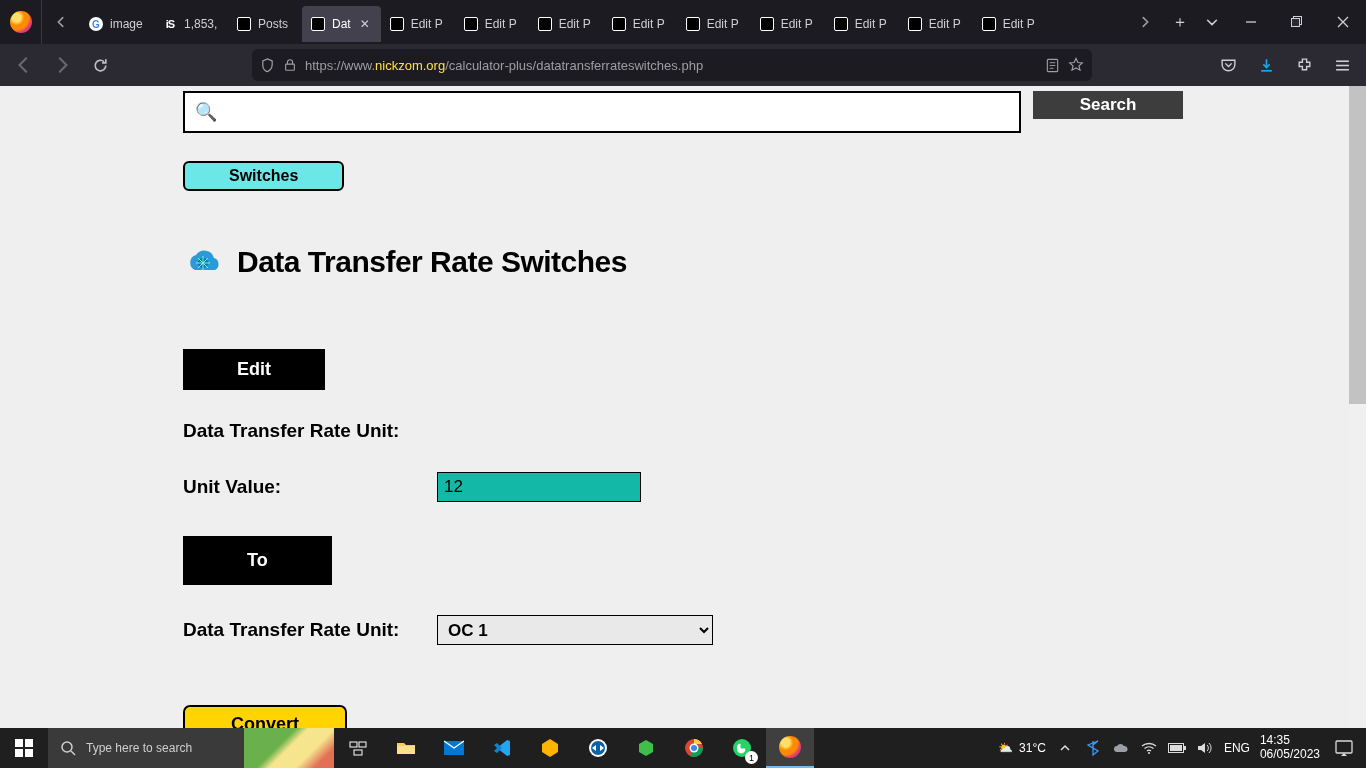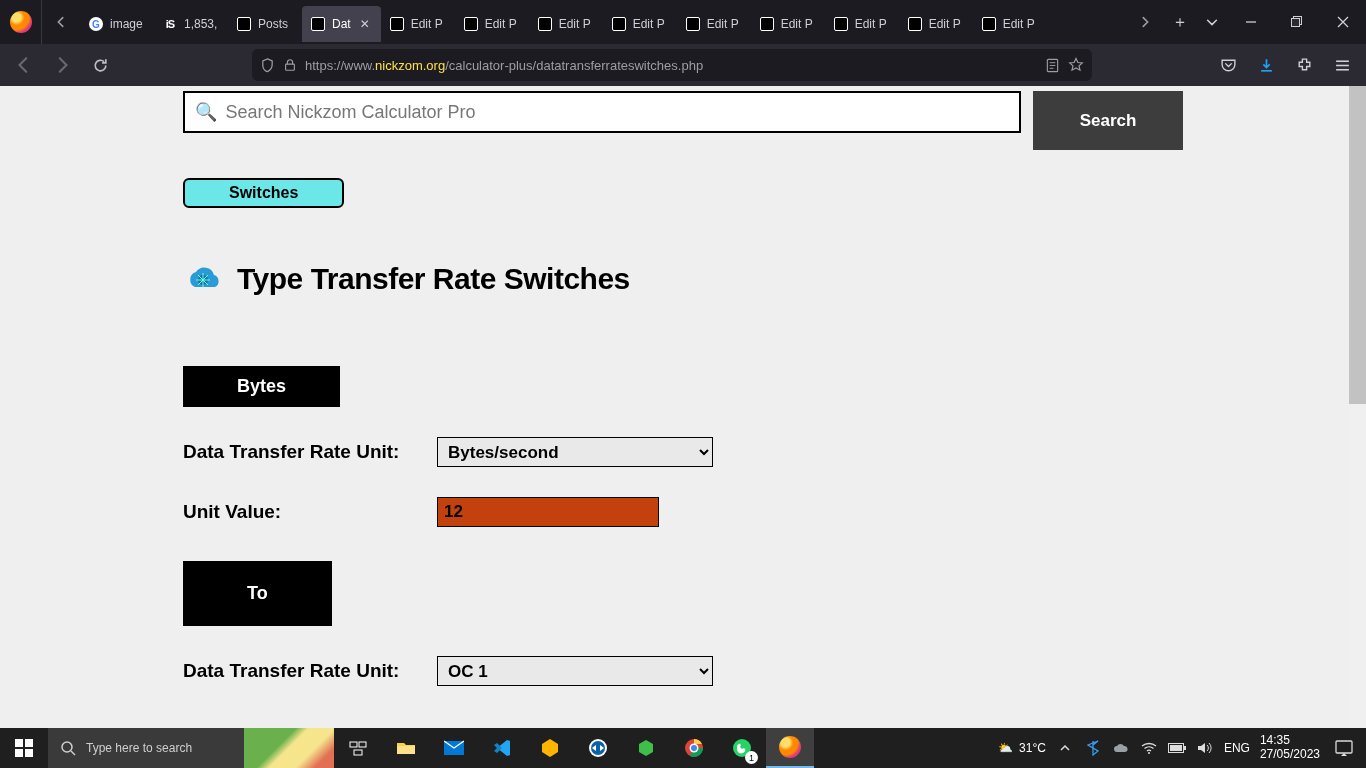--- a/index.html
+++ b/index.html
@@ -117,54 +117,54 @@
     width:1000px;margin:0 auto;padding:5px 0 40px 0;
   }
   .search-row {
     display:flex;gap:12px;margin-top:0px;
   }
   .search-input {
     flex:1;height:42px;border:2px solid #000;background:#fff;
     padding:0 10px;font-size:18px;display:flex;align-items:center;gap:8px;color:#777;
   }
   .search-btn {
-    width:150px;height:59px;background:#3d3d3d;color:#fff;border:none;
+    width:150px;height:28px;background:#3d3d3d;color:#fff;border:none;
     font-size:17px;font-weight:bold;display:flex;align-items:center;justify-content:center;
   }
   .switches-btn {
     margin-top:28px;background:#6be7e7;border:2px solid #000;border-radius:6px;
     padding:4px 44px;font-size:16px;font-weight:bold;
   }
   .page-title-row {
     display:flex;align-items:center;gap:14px;margin-top:54px;
   }
   .cloud-icon {
     width:40px;height:28px;position:relative;
   }
   .cloud-icon svg{width:40px;height:28px;}
   .page-title {
     font-size:30px;font-weight:900;letter-spacing:-0.5px;
   }
   .section-label {
     display:inline-block;background:#000;color:#fff;font-weight:bold;font-size:18px;
     padding:10px 54px;margin-top:70px;
   }
-  .section-label.to {margin-top:34px;padding:22px 64px;}
+  .section-label.to {margin-top:34px;padding:14px 64px;}
   .form-row {
     display:flex;align-items:center;margin-top:30px;gap:24px;
   }
   .form-label {
     font-size:19px;font-weight:700;width:230px;
   }
   .form-select {
     width:276px;height:30px;border:1.5px solid #000;background:#e9e9e9;
     font-size:17px;font-weight:600;padding:0 6px;
   }
   .form-input {
-    width:222px;height:30px;border:1.5px solid #000;background:#c2410c;font-size:17px;font-weight:700;padding:0 6px;
+    width:204px;height:30px;border:1.5px solid #000;background:#14b8a6;font-size:17px;font-weight:400;padding:0 6px;
   }
   .convert-btn {
     margin-top:60px;background:#ffd400;border:2px solid #000;border-radius:7px;
     padding:7px 46px;font-size:18px;font-weight:bold;
   }
   .page-scrollbar {
     position:absolute;right:0;top:0;width:17px;height:100%;background:#f0f0f0;
   }
   .scroll-thumb {
     position:absolute;right:0;top:0;width:17px;height:318px;background:#c2c2c2;
@@ -411,50 +411,46 @@
 </div>
 
 <div class="page">
   <div class="page-scrollbar">
     <div class="scroll-thumb"></div>
   </div>
   <div class="page-inner">
     <div class="search-row">
       <div class="search-input">
         <span>🔍</span>
-        <span>Search Nickzom Calculator Pro</span>
       </div>
       <button class="search-btn">Search</button>
     </div>
 
     <button class="switches-btn">Switches</button>
 
     <div class="page-title-row">
       <div class="cloud-icon">
         <svg viewBox="0 0 40 28">
             <path d="M12 22a8 8 0 0 1 1-15 10 10 0 0 1 18 3 6.5 6.5 0 0 1 1 12H12z" fill="#2a9bd6"></path>
             <circle cx="20" cy="15" r="5" fill="#1b6fa6"></circle>
             <g stroke="#6fd" stroke-width="1">
               <line x1="20" y1="8" x2="20" y2="22"></line>
               <line x1="13" y1="15" x2="27" y2="15"></line>
               <line x1="15" y1="10" x2="25" y2="20"></line>
               <line x1="25" y1="10" x2="15" y2="20"></line>
             </g>
           </svg>
       </div>
-      <h1 class="page-title">Type Transfer Rate Switches</h1>
-    </div>
-
-    <div class="section-label">Bytes</div>
+      <h1 class="page-title">Data Transfer Rate Switches</h1>
+    </div>
+
+    <div class="section-label">Edit</div>
 
     <div class="form-row">
       <div class="form-label">Data Transfer Rate Unit:</div>
-      <select class="form-select">
-        <option>Bytes/second</option>
-      </select>
     </div>
 
     <div class="form-row">
       <div class="form-label">Unit Value:</div>
       <input class="form-input" value="12" style="">
     </div>
 
     <div class="section-label to">To</div>
 
     <div class="form-row">
@@ -584,21 +580,21 @@
     </div>
     <div class="tray-ico">
       <svg width="15" height="14" viewBox="0 0 15 14">
           <path d="M1 5h3l4-3v10l-4-3H1z" fill="#dcdcdc"></path>
           <path d="M10 4a4 4 0 0 1 0 6M12 2a7 7 0 0 1 0 10" stroke="#dcdcdc" fill="none"></path>
         </svg>
     </div>
     <span>ENG</span>
     <div class="clock">
       <div>14:35</div>
-      <div>27/05/2023</div>
+      <div>06/05/2023</div>
     </div>
     <div class="notif">
       <svg width="18" height="16" viewBox="0 0 18 16">
           <rect x="1" y="1" width="16" height="12" rx="1" stroke="#dcdcdc" fill="none" stroke-width="1.3"></rect>
           <path d="M6 16l3-3 3 3" fill="#dcdcdc"></path>
         </svg>
     </div>
   </div>
 </div>
 

